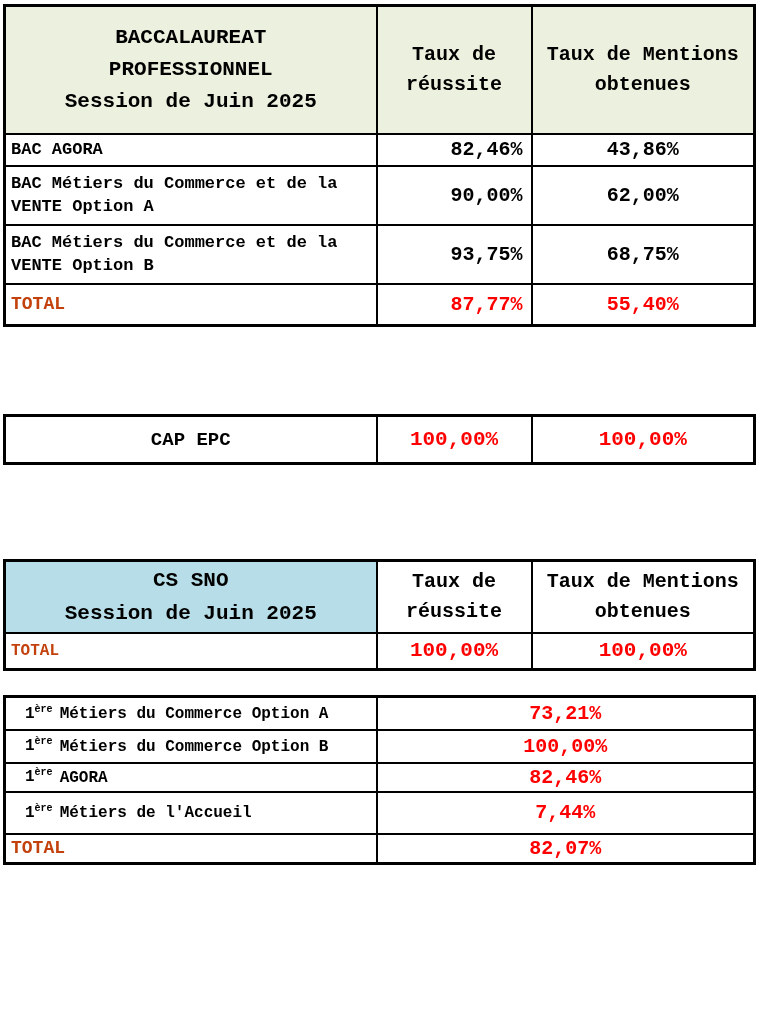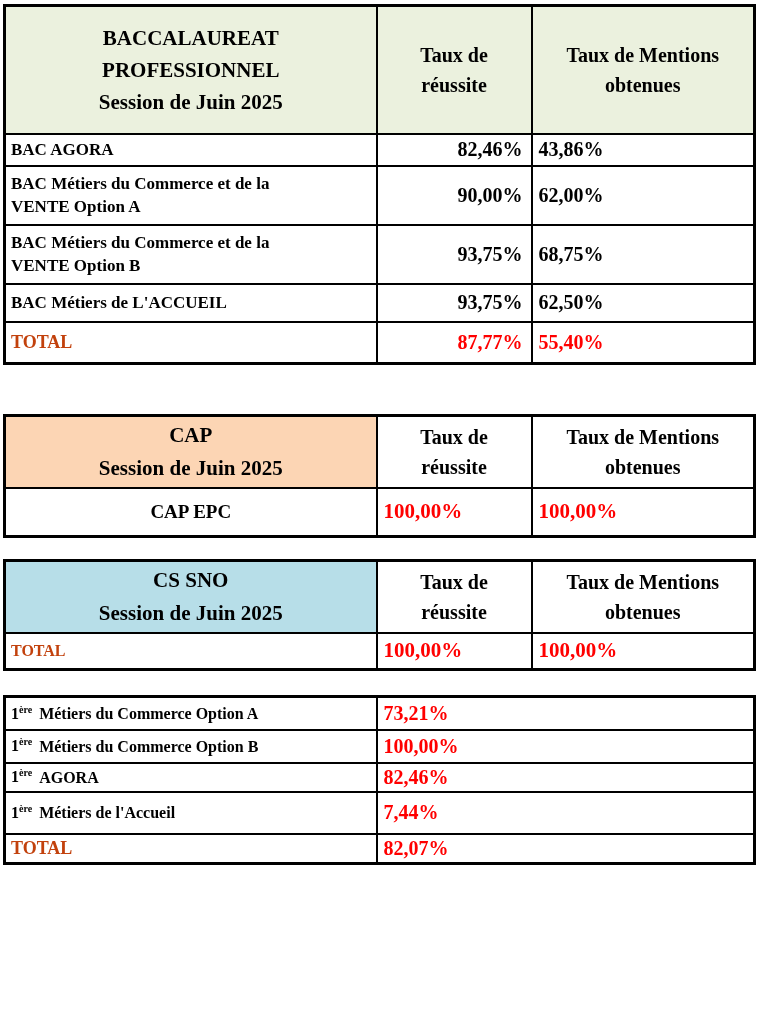--- a/index.html
+++ b/index.html
@@ -1,21 +1,21 @@
 <!DOCTYPE html>
 <html><head>
 <meta charset="utf-8">
 <style>
   html, body { margin: 0; padding: 0; background: #fff; }
   .page {
     position: relative;
     width: 764px;
     height: 1016px;
     background: #ffffff;
-    font-family: Liberation Serif, serif;
+    font-family: Liberation Mono, monospace;
     font-weight: bold;
     color: #000;
     overflow: hidden;
   }
   table {
     position: absolute;
     left: 3px;
     border-collapse: collapse;
     table-layout: fixed;
     border: 3px solid #000;
@@ -44,28 +44,28 @@
   .title-line-2 { font-size: 21px; line-height: 33px; }
   .colhead-line { font-size: 20px; line-height: 30px; }
   .att-line-big   { font-size: 19px; line-height: 30px; }
   .att-line-small { font-size: 16px; line-height: 26px; }
   .att-line-last  { font-size: 17px; line-height: 28px; }
 
   
   .label        { text-align: left; font-size: 17px; line-height: 23px; padding-left: 5px; }
   .label-center { text-align: center; font-size: 19px; }
   .num-right    { text-align: right;  font-size: 20px; padding-right: 8px; }
-  .num-center   { font-size: 20px; }
+  .num-center   { text-align: center; font-size: 20px; }
   .num-big      { font-size: 21px; }
   .red          { color: #ff0000; }
   .total-label  { text-align: left; font-size: 18px; color: #c2410c; padding-left: 5px; }
   .cs-total-label { font-size: 16px; }
 
   
-  .att-label { text-align: left; font-size: 16px; padding-left: 5px; }
+  .att-label { text-align: left; font-size: 16px; padding-left: 19px; }
   .att-label sup { font-size: 10px; }
   .att-rest { margin-left: 7px; }
 </style>
 </head>
 <body>
 
 <div class="page">
 
   <table id="t-bac">
     <colgroup>
@@ -105,56 +105,35 @@
       <td class="num-center">62,00%</td>
     </tr>
     <tr style="height:59px">
       <td class="label">
         <div>BAC Métiers du Commerce et de la</div>
         <div>VENTE Option B</div>
       </td>
       <td class="num-right">93,75%</td>
       <td class="num-center">68,75%</td>
     </tr>
-    <tr style="height:38px">
-      <td class="label">
-        <div>BAC Métiers de L'ACCUEIL</div>
-      </td>
-      <td class="num-right">93,75%</td>
-      <td class="num-center">62,50%</td>
-    </tr>
     <tr style="height:42px">
       <td class="total-label">TOTAL</td>
       <td class="num-right red">87,77%</td>
       <td class="num-center red">55,40%</td>
     </tr>
   </tbody>
     </table>
 
   <table id="t-cap">
     <colgroup>
         <col style="width:372px">
         <col style="width:155px">
         <col style="width:223px">
       </colgroup>
     <tbody>
-        <tr style="height:68px">
-      <th class="cap-bg">
-        <div class="title-line-2">CAP</div>
-        <div class="title-line-2">Session de Juin 2025</div>
-      </th>
-      <th>
-        <div class="colhead-line">Taux de</div>
-        <div class="colhead-line">réussite</div>
-      </th>
-      <th>
-        <div class="colhead-line">Taux de Mentions</div>
-        <div class="colhead-line">obtenues</div>
-      </th>
-    </tr>
     <tr style="height:48px">
       <td class="label-center">CAP EPC</td>
       <td class="num-center num-big red">100,00%</td>
       <td class="num-center num-big red">100,00%</td>
     </tr>
   </tbody>
     </table>
 
   <table id="t-cs">
     <colgroup>

